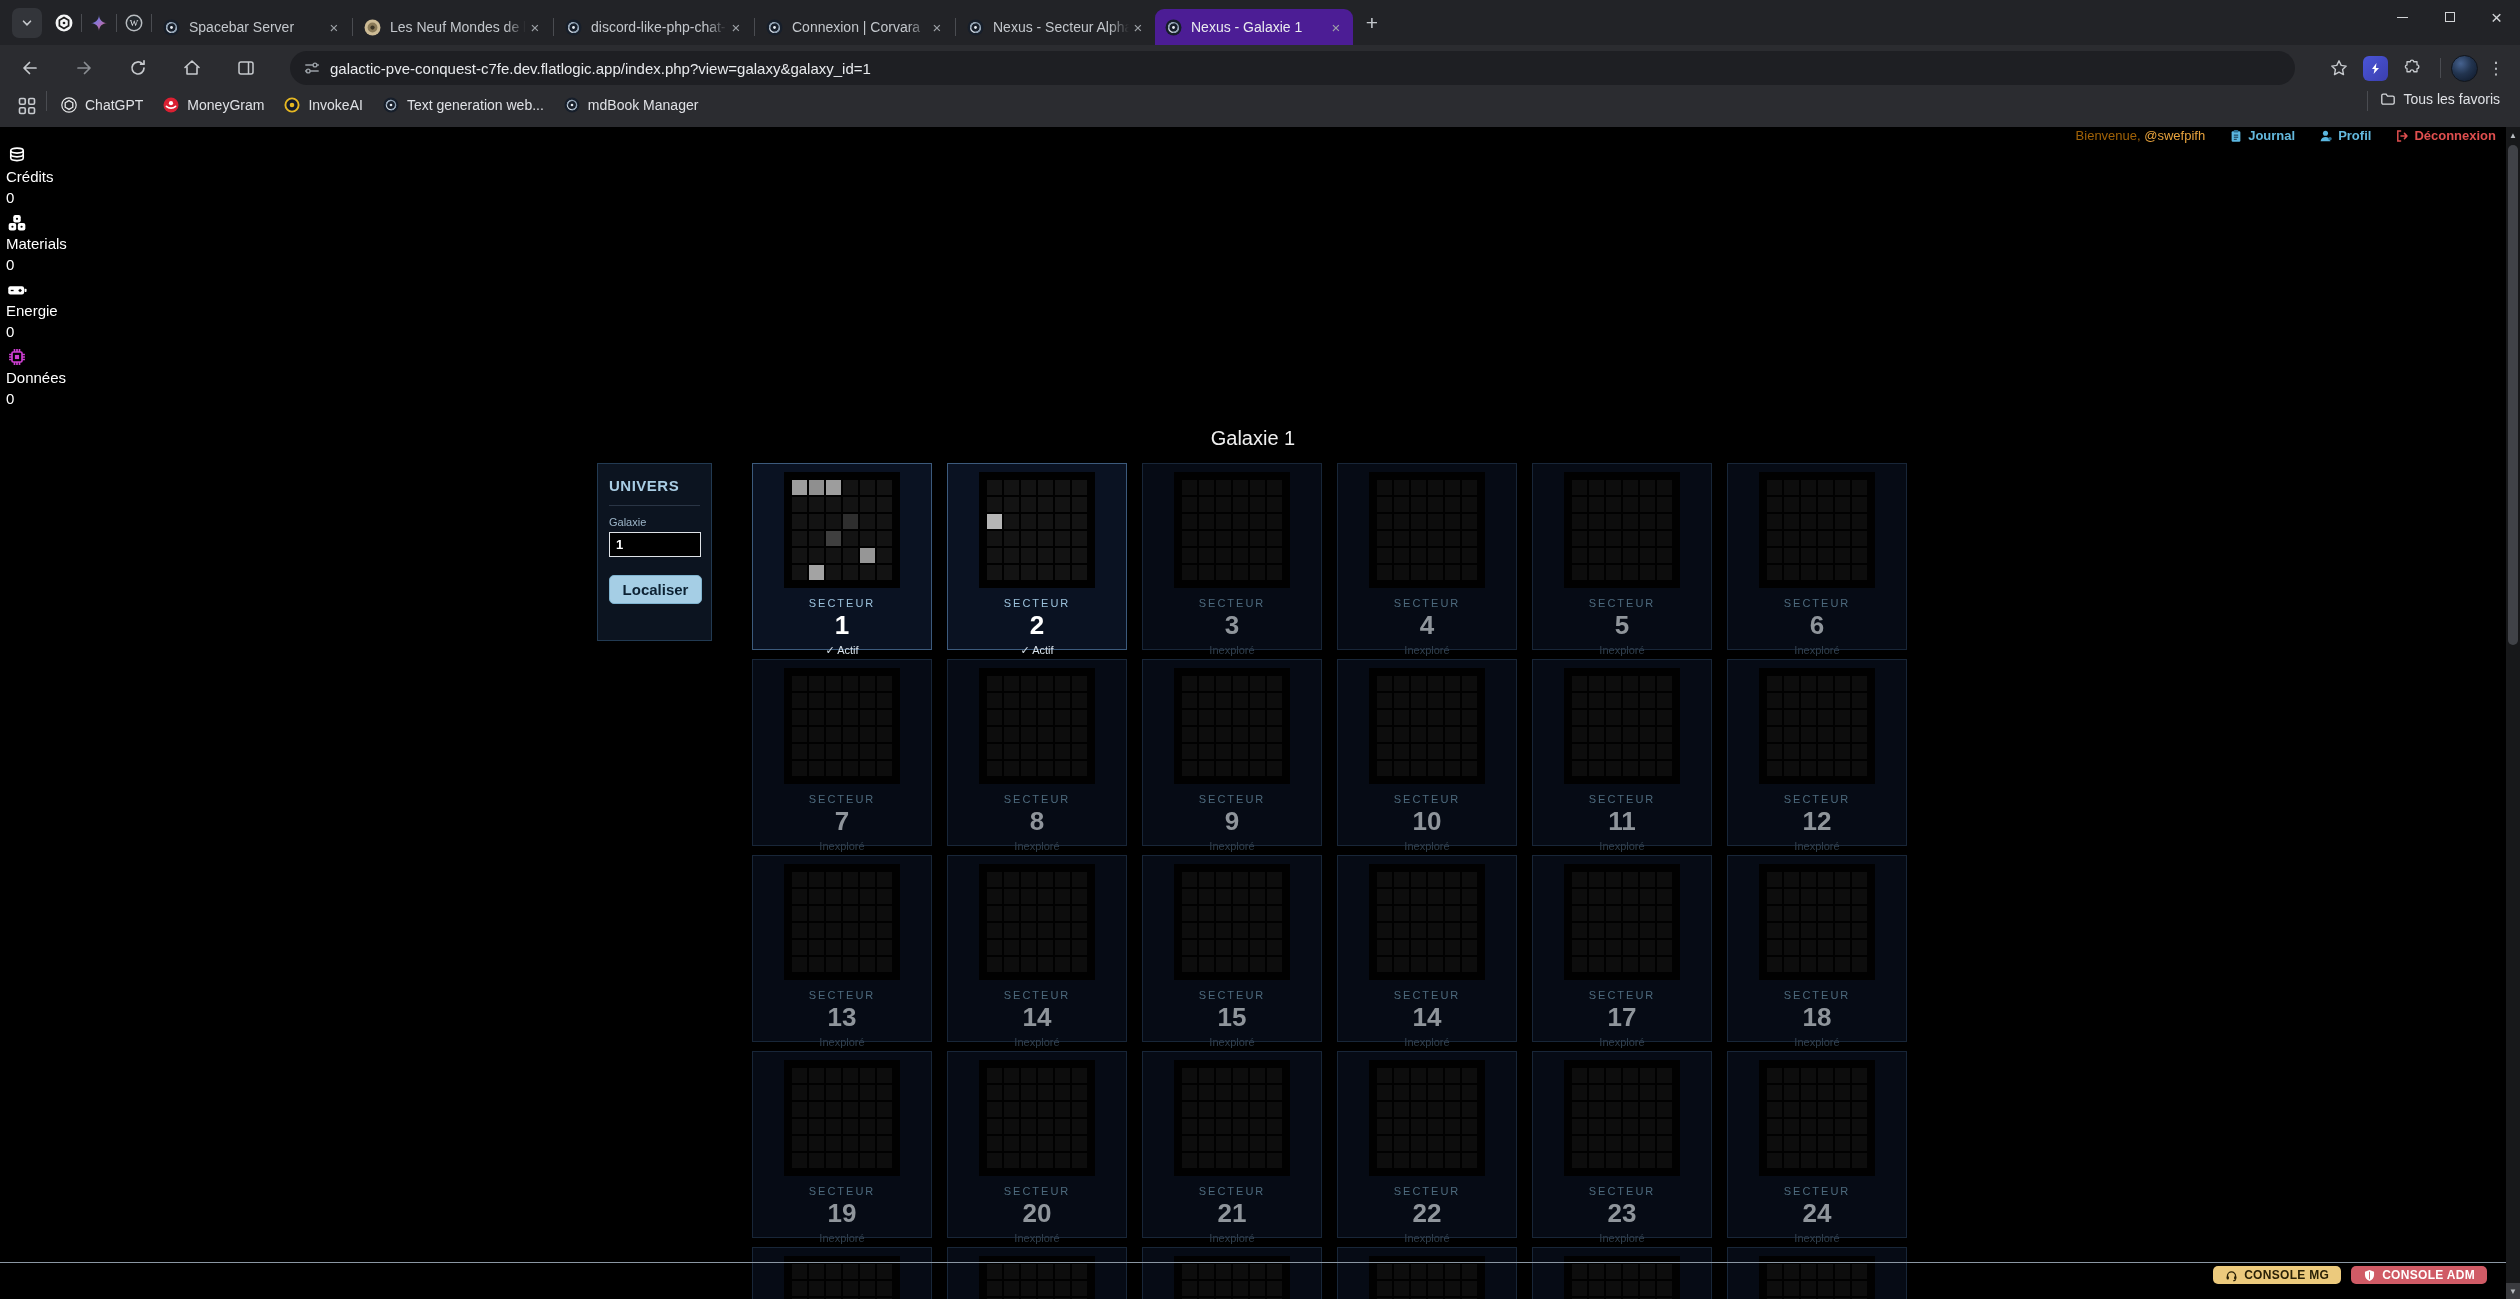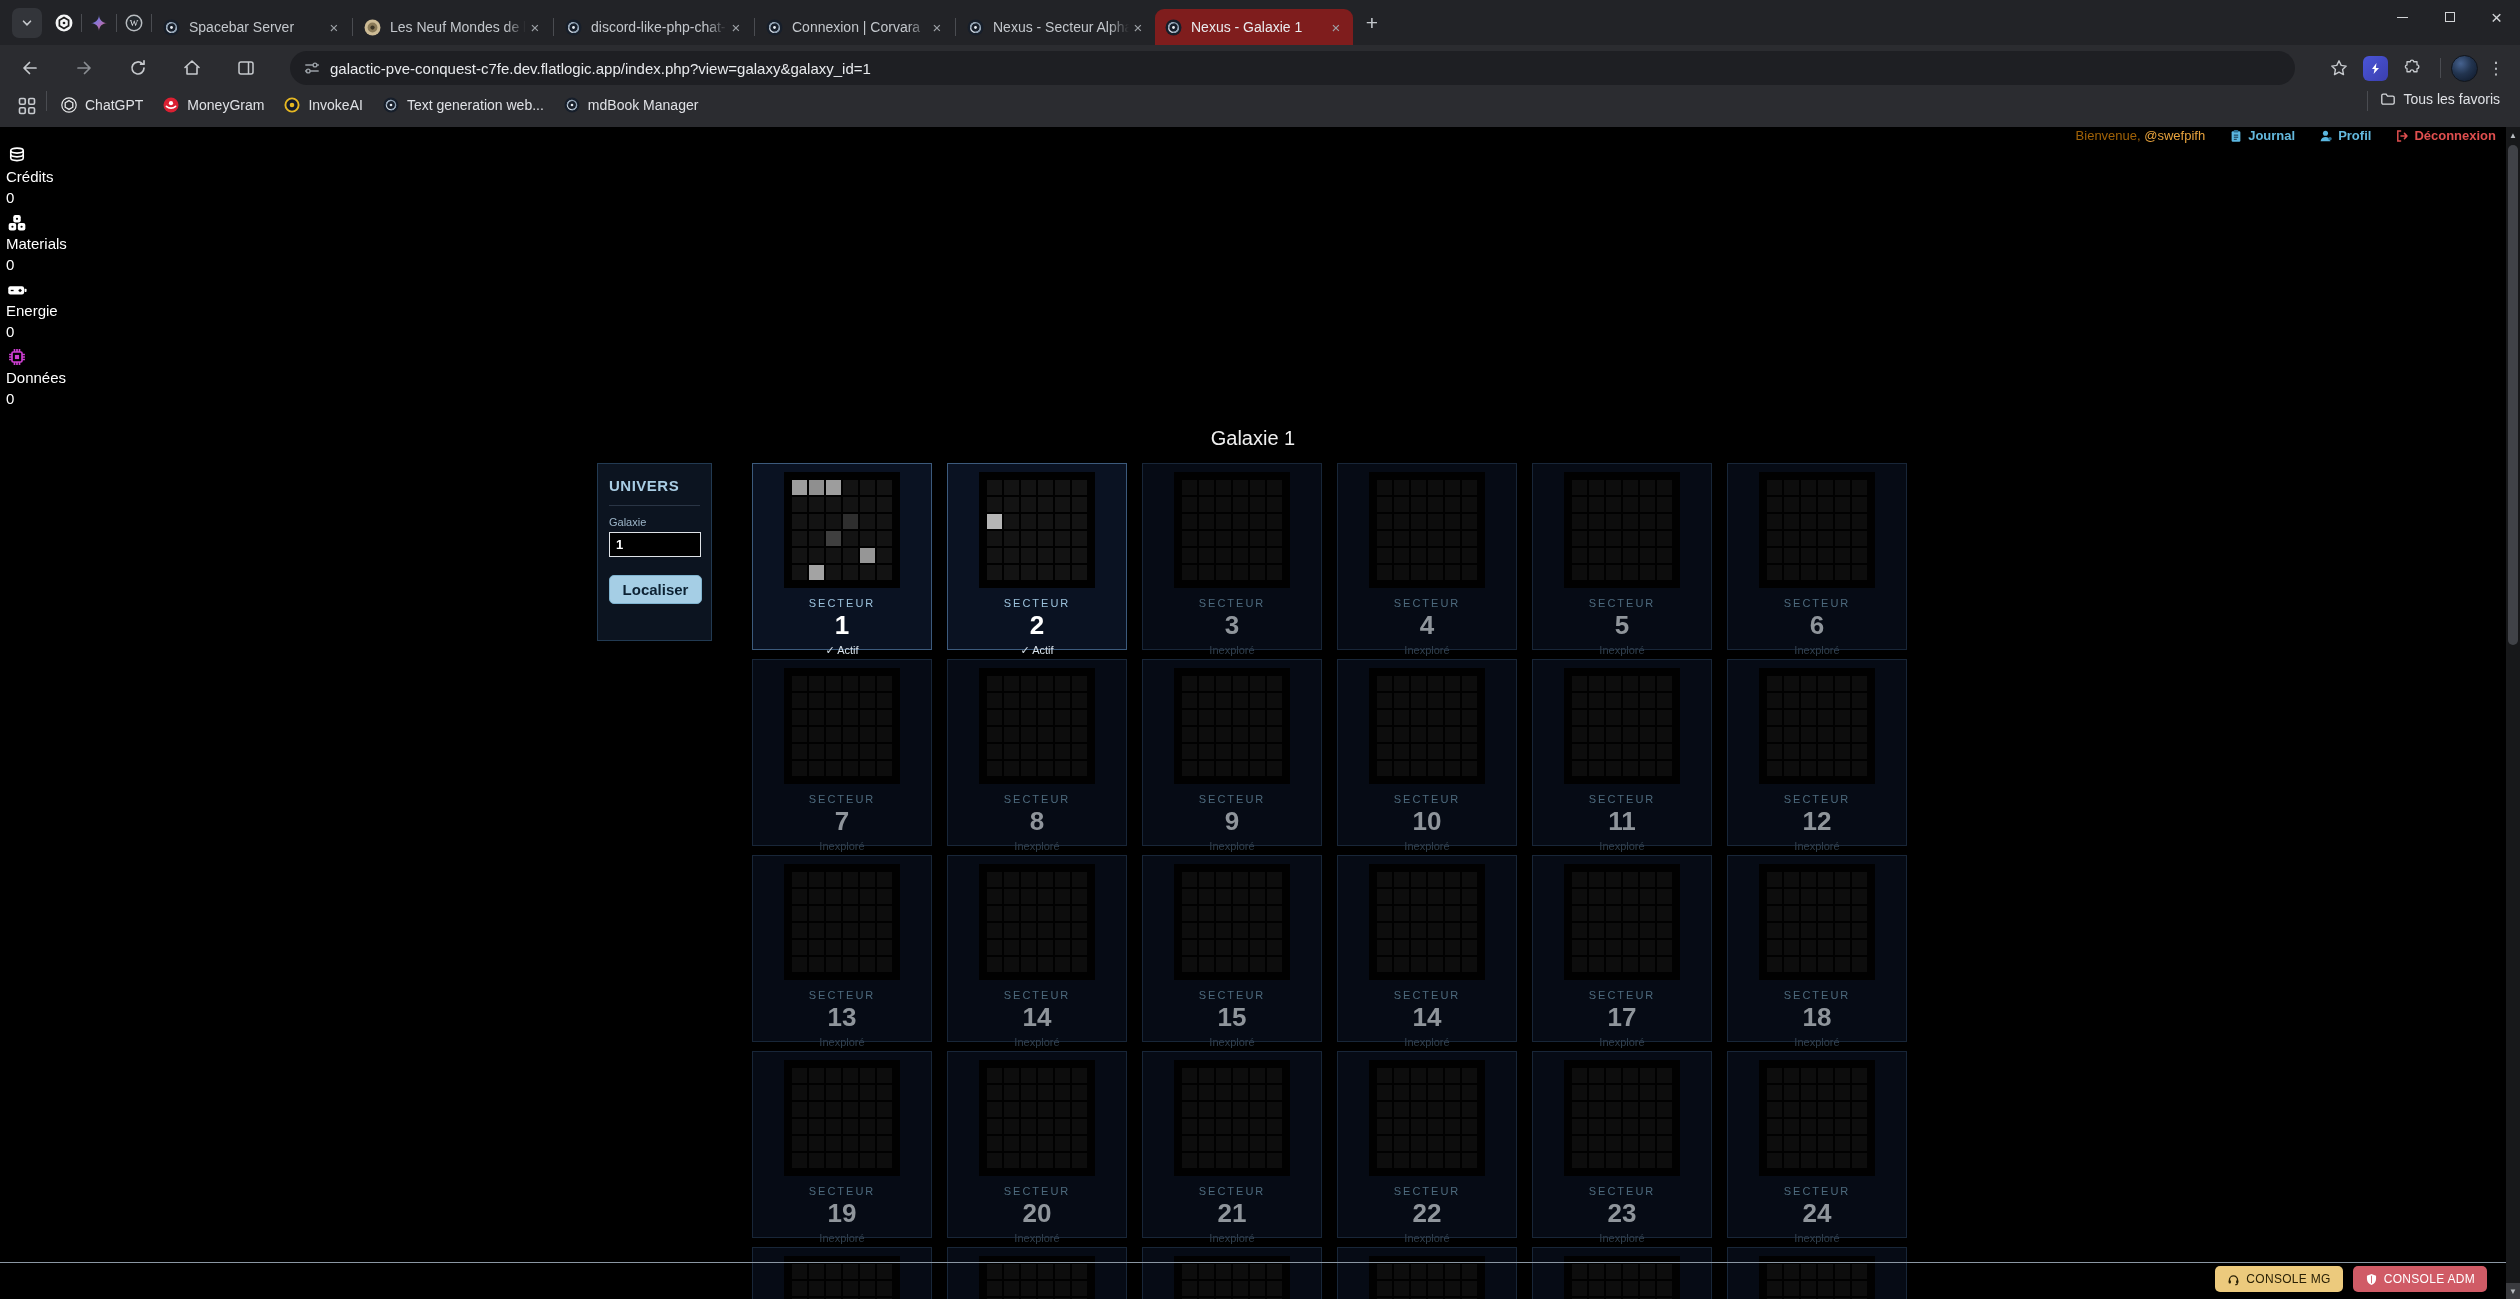--- a/index.html
+++ b/index.html
@@ -7,21 +7,21 @@
 
   
   .tabstrip { height:45px; background:#222327; display:flex; align-items:flex-end; padding-left:10px; }
   .tab-search { width:30px; height:30px; margin:0 6px 7px 2px; border-radius:7px; background:#33353a; display:flex; align-items:center; justify-content:center; }
   .pinned-row { display:flex; align-items:center; margin-bottom:7px; }
   .pinned-tab { width:32px; height:30px; display:flex; align-items:center; justify-content:center; }
   .pinned-tab svg { width:18px; height:18px; }
   .tab-sep { width:1px; height:18px; background:#4a4c51; margin:0 1px 0 1px; align-self:center; }
   .tabs { display:flex; align-items:flex-end; }
   .tab { width:198px; height:36px; display:flex; align-items:center; padding:0 8px 0 10px; color:#c3c7cc; font-size:14px; position:relative; }
-  .tab.active { background:#7f1d1d; border-radius:9px 9px 0 0; color:#e9ebee; }
+  .tab.active { background:#4c1d95; border-radius:9px 9px 0 0; color:#e9ebee; }
   .tab .fav { width:17px; height:17px; flex:0 0 17px; margin-right:9px; }
   .tab .fav svg { width:17px; height:17px; display:block; }
   .tab .t-title { flex:1; white-space:nowrap; overflow:hidden; -webkit-mask-image:linear-gradient(90deg,#000 85%,transparent); mask-image:linear-gradient(90deg,#000 85%,transparent); }
   .tab .t-close { width:18px; height:18px; border-radius:50%; display:flex; align-items:center; justify-content:center; font-size:15px; color:#9fa3a8; flex:0 0 18px; }
   .newtab { width:30px; height:30px; margin:0 0 7px 4px; display:flex; align-items:center; justify-content:center; color:#c3c7cc; font-size:21px; }
   .drag-space { flex:1; }
   .wincontrols { display:flex; align-self:flex-start; }
   .winbtn { width:47px; height:34px; display:flex; align-items:center; justify-content:center; color:#d2d4d7; }
   .win-min-glyph { width:11px; height:0; border-top:1.5px solid #d2d4d7; }
   .win-max-glyph { width:10px; height:10px; border:1.5px solid #d2d4d7; }
@@ -78,21 +78,21 @@
   .sec-label { margin-top:9px; font-size:11px; letter-spacing:2px; color:#4d6a7d; }
   .sector-card.active .sec-label { color:#9cc2dc; }
   .sec-num { margin-top:1px; font-size:26px; font-weight:bold; color:#8f959b; }
   .sector-card.active .sec-num { color:#fff; }
   .sec-status { margin-top:3px; font-size:11px; color:#31404f; }
   .sector-card.active .sec-status { color:#d7e1ea; }
   .sec-status .chk { font-size:11px; }
 
   .footer-line { position:absolute; left:0; right:14px; top:1135px; border-top:1px solid #8b97a3; }
   .console-buttons { position:absolute; right:33px; top:1139px; display:flex; gap:10px; }
-  .console-btn { height:26px; border:none; border-radius:5px; font-size:12px; font-weight:normal; display:flex; align-items:center; gap:6px; padding:0 12px; font-family:"Liberation Sans",sans-serif; letter-spacing:.3px; }
+  .console-btn { height:18px; border:none; border-radius:5px; font-size:12px; font-weight:bold; display:flex; align-items:center; gap:6px; padding:0 12px; font-family:"Liberation Sans",sans-serif; letter-spacing:.3px; }
   .console-btn svg { width:13px; height:13px; }
 
   .pg-scrollbar { position:absolute; right:0; top:0; width:14px; height:1172px; background:#17181a; }
   .sb-arrow { position:absolute; left:0; width:14px; height:16px; display:flex; align-items:center; justify-content:center; color:#b8bcc0; font-size:8px; }
   .sb-arrow.up { top:0; }
   .sb-arrow.down { bottom:0; background:#3a3b3f; }
   .sb-thumb { position:absolute; left:2px; width:10px; top:18px; height:500px; background:#404247; border-radius:5px; }
 </style>
 </head>
 <body>

